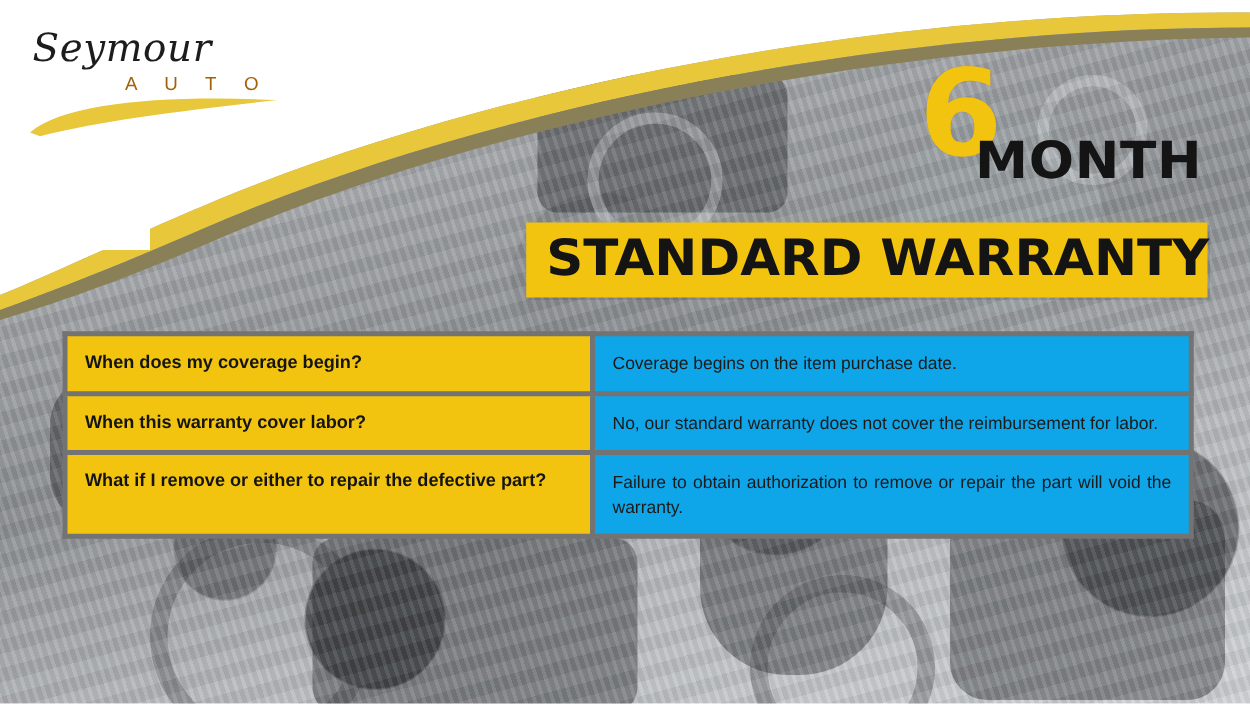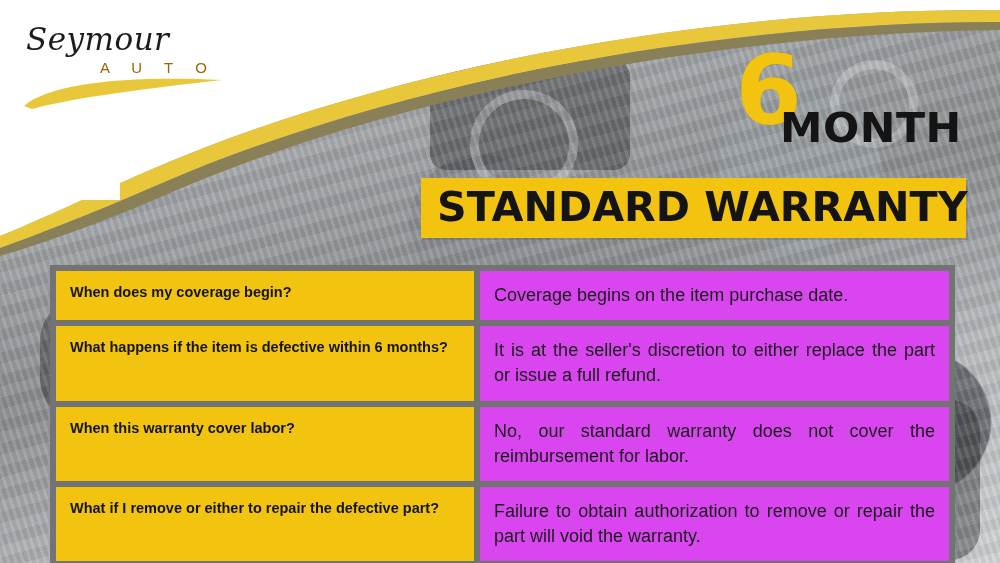--- a/index.html
+++ b/index.html
@@ -172,34 +172,34 @@
   .faq-table {
     position: absolute;
     left: 50px;
     top: 265px;
     width: 905px;
     border-collapse: collapse;
     background: transparent;
   }
   .faq-table td {
     vertical-align: top;
-    border: 6px solid #737373;
+    border: 4px solid #737373;
     padding: 12px 14px;
   }
   .faq-q {
     width: 390px;
     background: #f2c40f;
     font-weight: bold;
     font-size: 14.5px;
     color: #141414;
     line-height: 1.35;
   }
   .faq-a {
-    background: #d946ef;
-    font-size: 18px;
+    background: #0ea5e9;
+    font-size: 14px;
     color: #1b1b1b;
     line-height: 1.4;
     text-align: justify;
   }
 </style>
 </head>
 <body>
 
 <div class="page">
 
@@ -238,24 +238,20 @@
   <div class="warranty-bar">
     <span>STANDARD WARRANTY</span>
   </div>
 
 
   <table class="faq-table">
     <tbody>
       <tr>
         <td class="faq-q">When does my coverage begin?</td>
         <td class="faq-a">Coverage begins on the item purchase date.</td>
-      </tr>
-      <tr>
-        <td class="faq-q">What happens if the item is defective within 6 months?</td>
-        <td class="faq-a">It is at the seller's discretion to either replace the part or issue a full refund.</td>
       </tr>
       <tr>
         <td class="faq-q">When this warranty cover labor?</td>
         <td class="faq-a">No, our standard warranty does not cover the reimbursement for labor.</td>
       </tr>
       <tr>
         <td class="faq-q">What if I remove or either to repair the defective part?</td>
         <td class="faq-a">Failure to obtain authorization to remove or repair the part will void the warranty.</td>
       </tr>
     </tbody>

